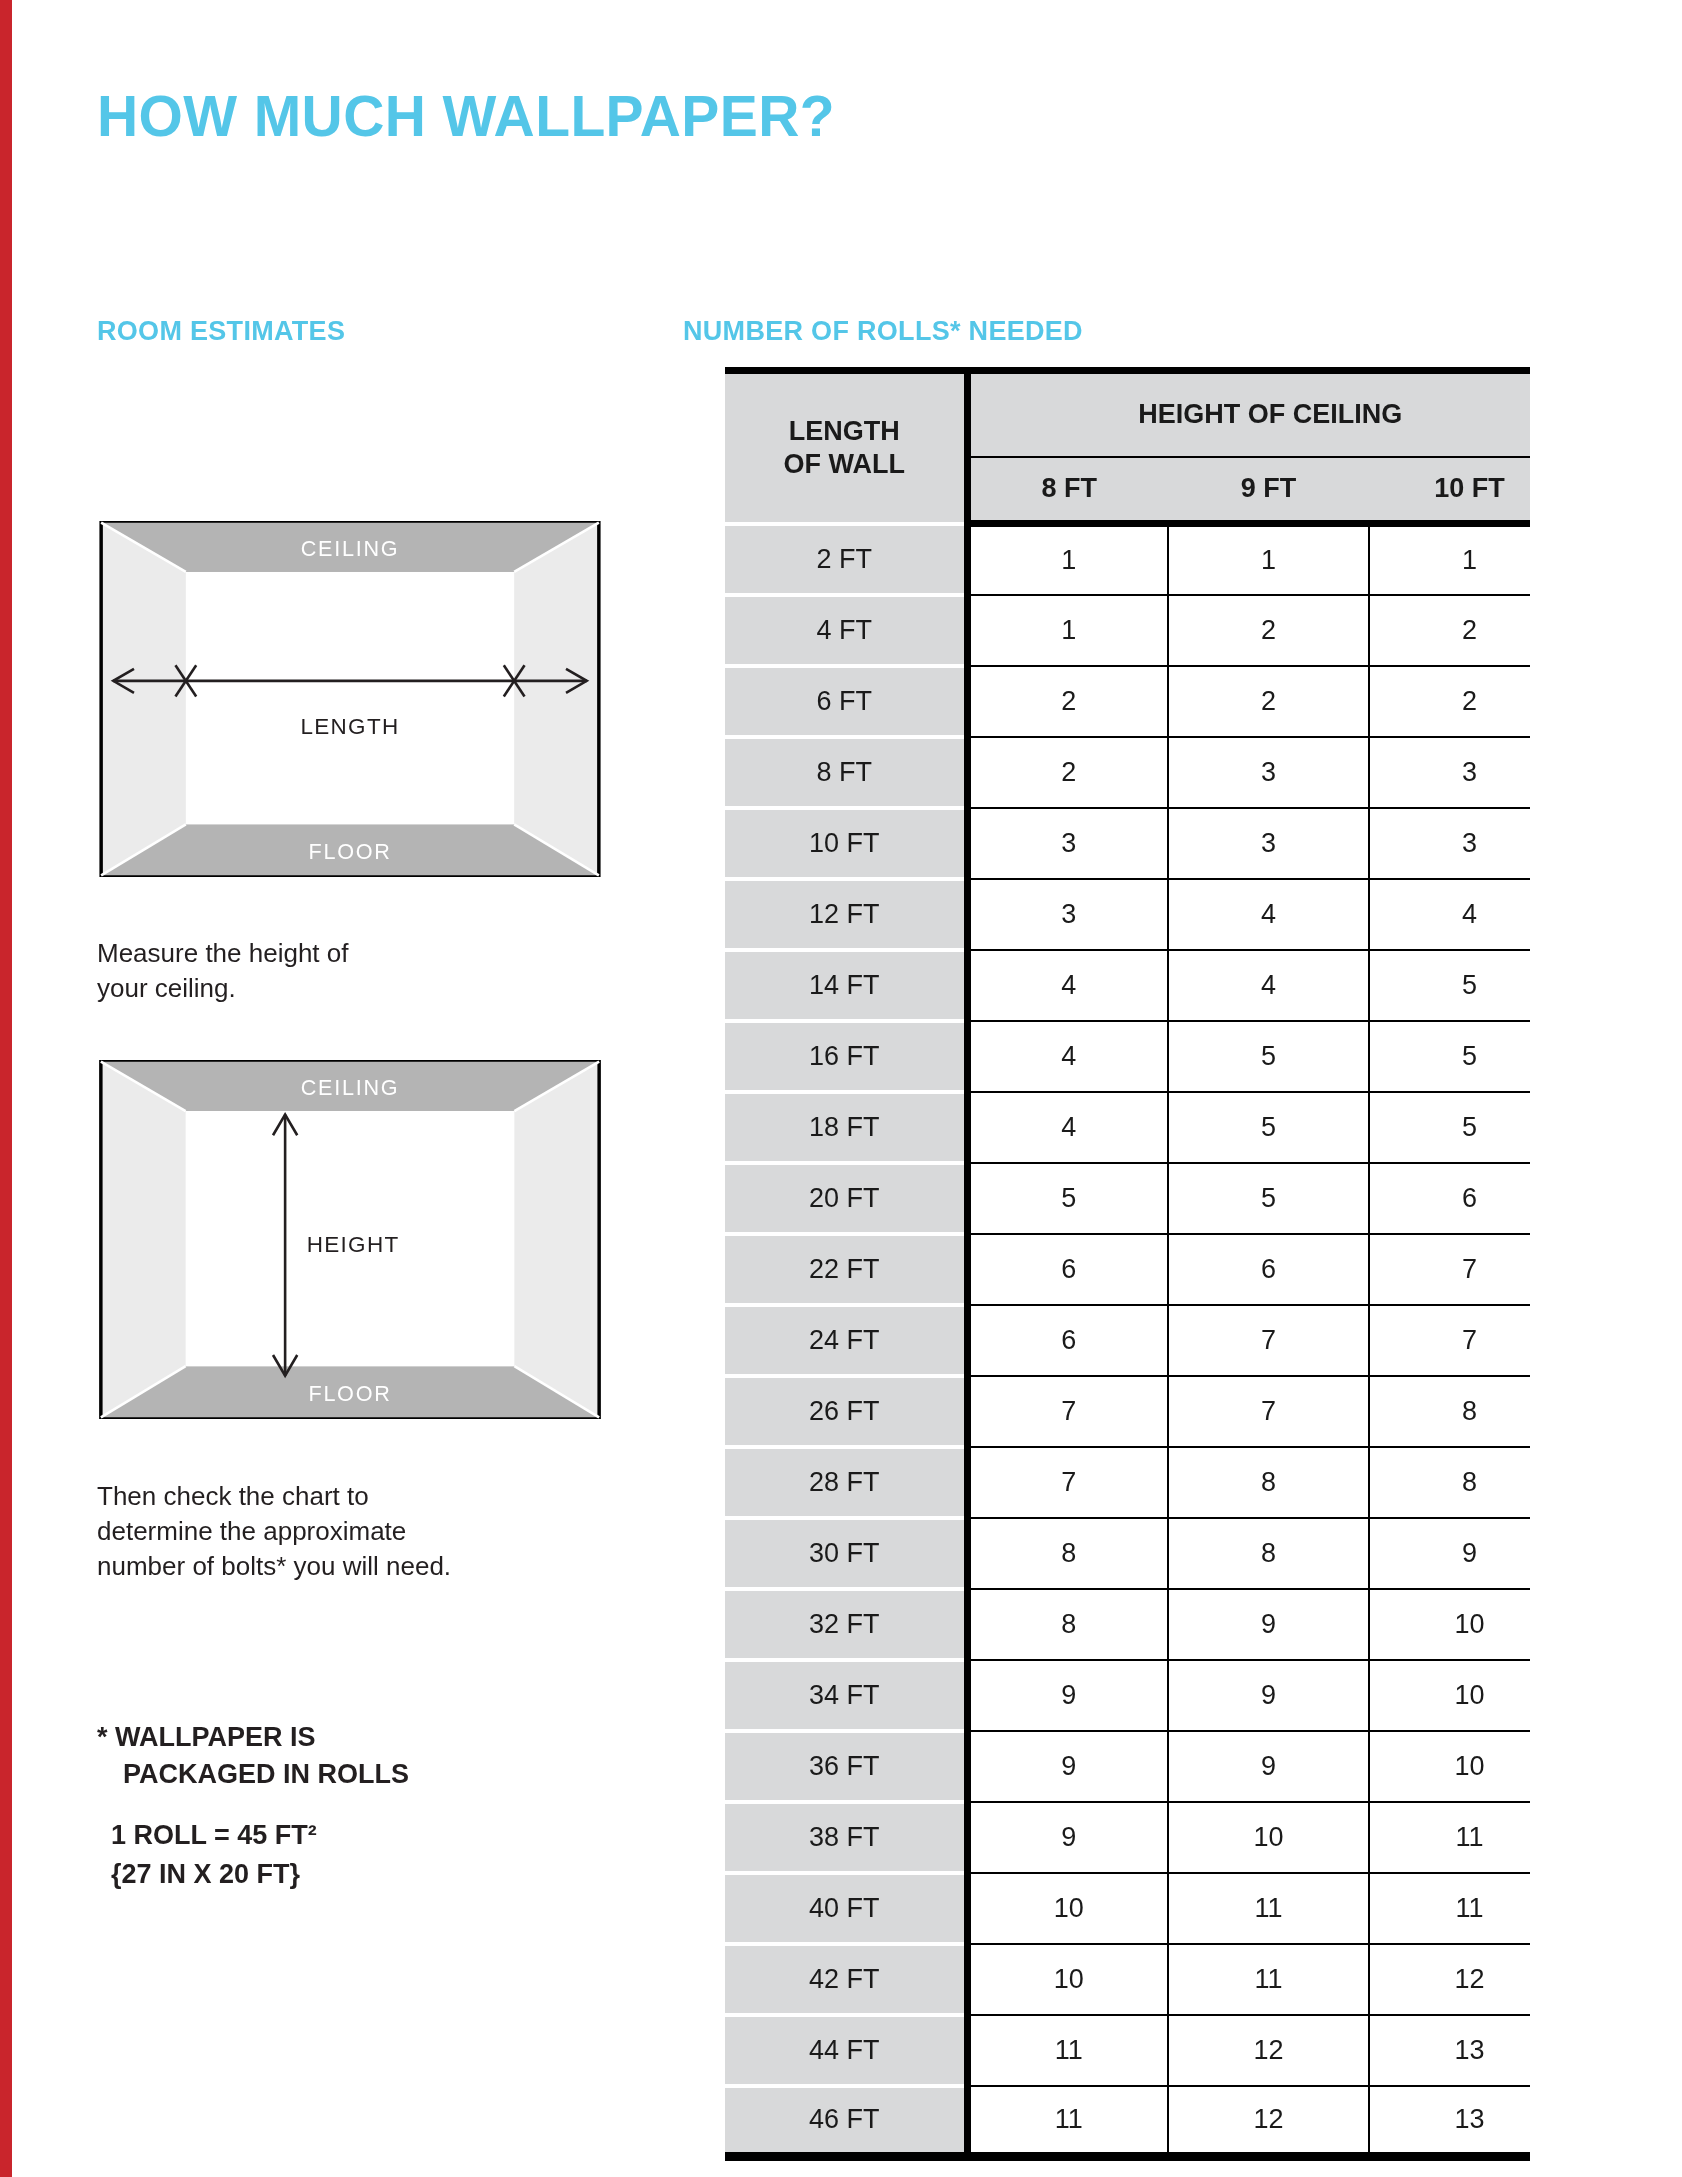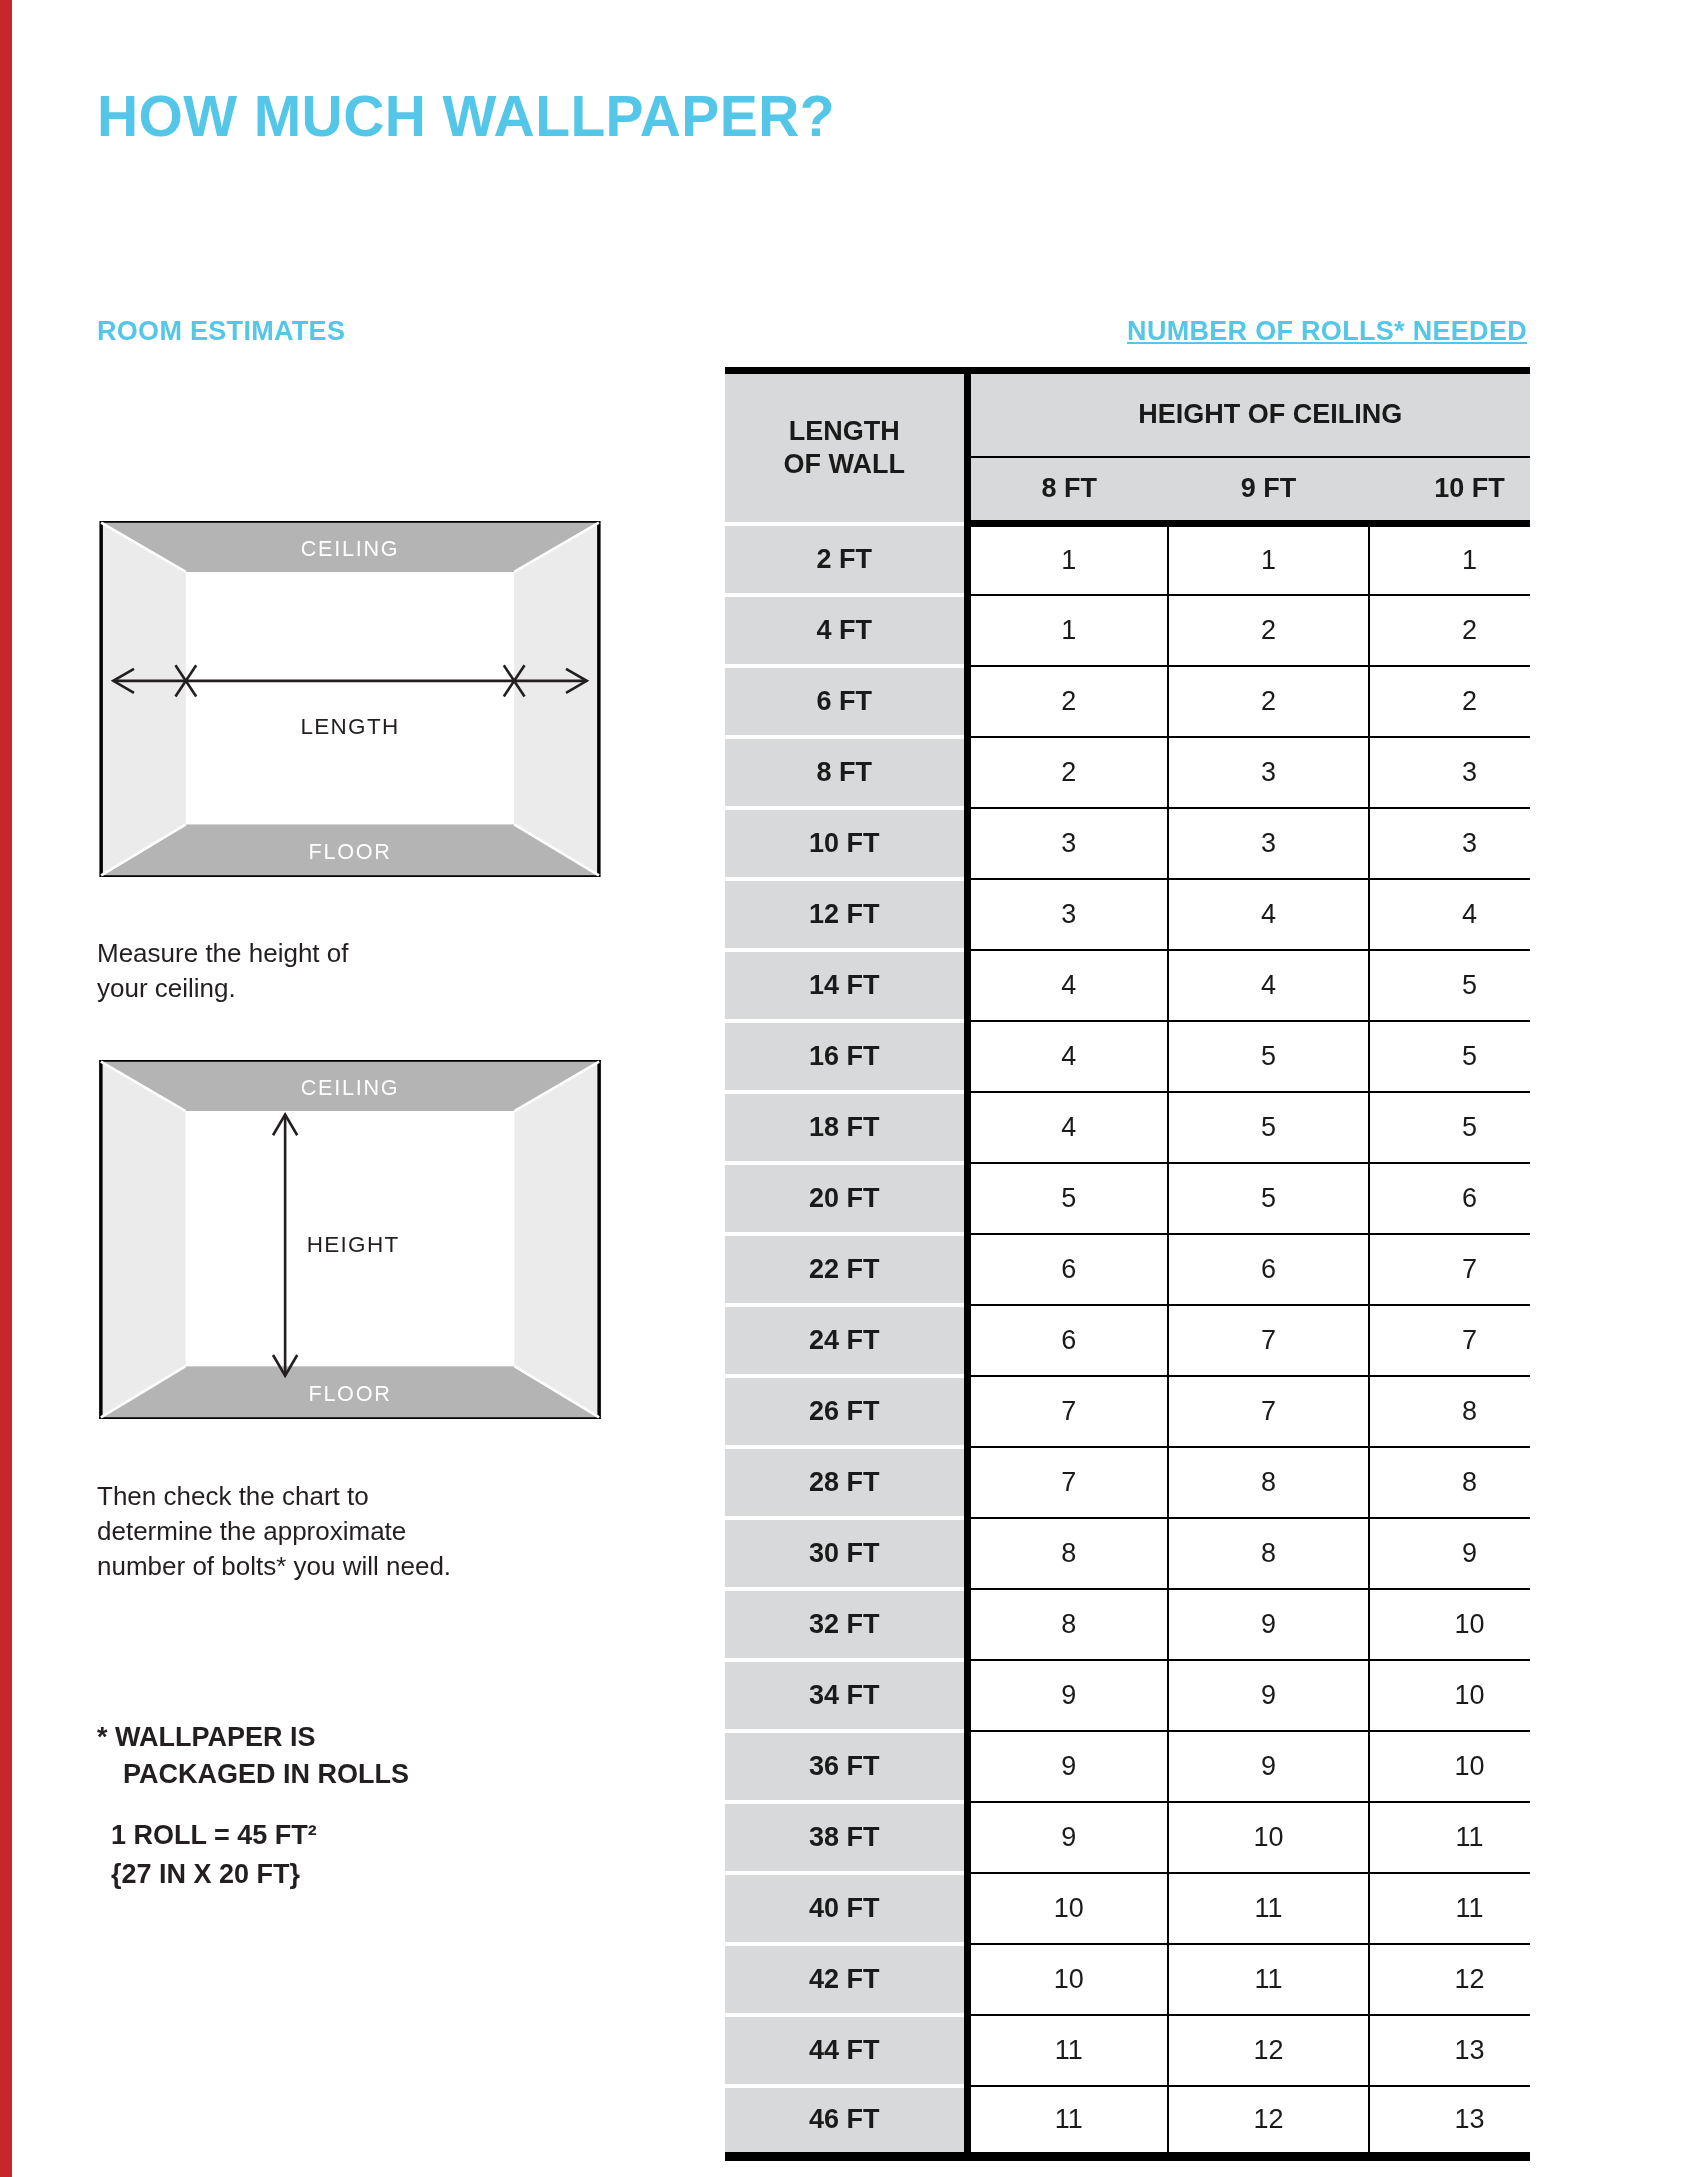--- a/index.html
+++ b/index.html
@@ -13,21 +13,21 @@
   .page-title {
     position:absolute; left:97px; top:83px;
     font-size:57px; font-weight:bold; color:#54c6e8; letter-spacing:0.4px;
     white-space:nowrap;
   }
 
   .section-heading {
     font-size:27px; font-weight:bold; color:#54c6e8; letter-spacing:0.3px;
   }
   .room-estimates-heading { position:absolute; left:97px; top:316px; }
-  .table-heading { position:absolute; left:683px; top:316px; width:844px; text-align:right;text-decoration:underline; }
+  .table-heading { position:absolute; left:683px; top:316px; width:844px; text-align:left; }
 
   .body-text {
     position:absolute; left:97px;
     font-size:26px; line-height:35px; color:#231f20; white-space:pre-line;
   }
   .para1 { top:389px; }
   .para2 { top:936px; }
   .para3 { top:1479px; }
 
   .bold-note {
@@ -67,21 +67,21 @@
   }
   .rolls-table .group-head {
     background:#d8d9da; border-bottom:2.6px solid #000; height:86px; font-weight:bold;
   }
   .rolls-table .sub-head th {
     background:#d8d9da; height:67px; border-bottom:7px solid #000; font-weight:bold;
   }
   .rolls-table tbody tr { height:71px; }
   .rolls-table tbody .len-cell {
     background:#d8d9da; border-right:7px solid #000; border-bottom:4.3px solid #fff;
-    font-weight:bold;
+    font-weight:normal;
   }
   .rolls-table tbody td {
     border:2.6px solid #000; background:#ffffff; font-weight:normal;
   }
 </style>
 </head>
 <body>
 
 <div class="page">
 

